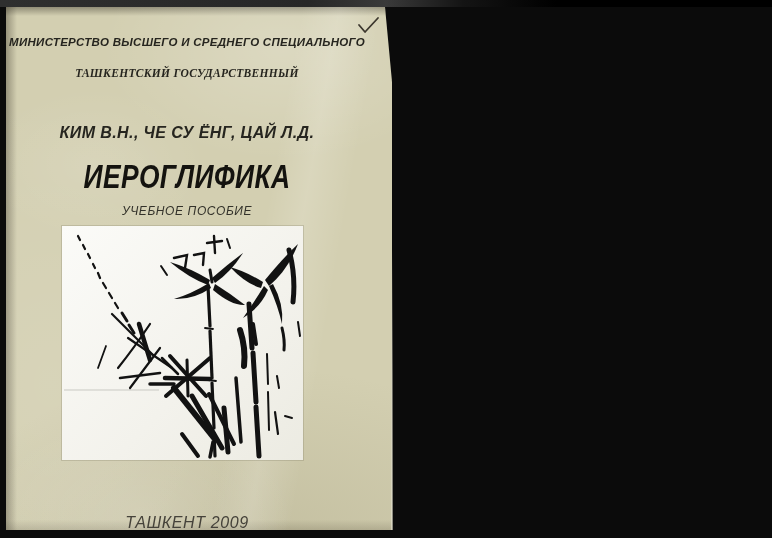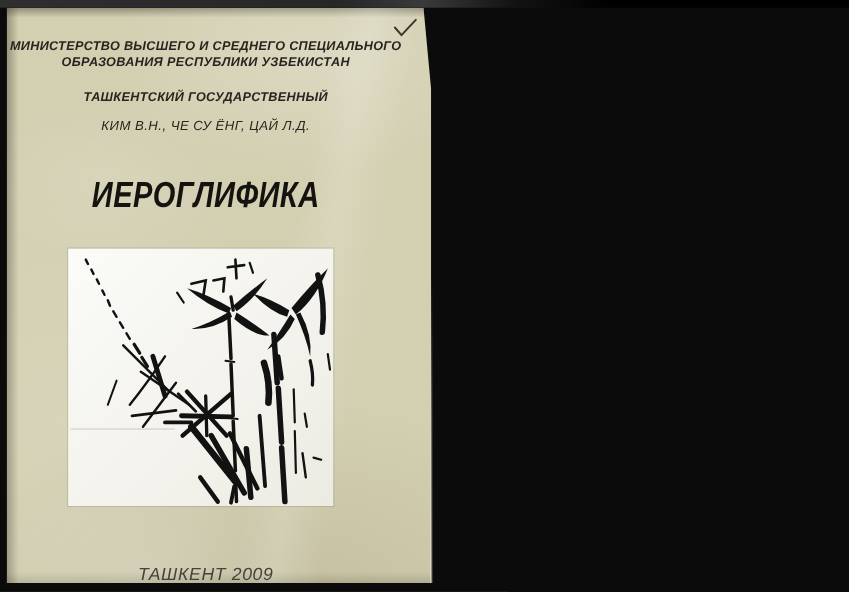--- a/index.html
+++ b/index.html
@@ -42,23 +42,23 @@
     clip-path:polygon(0 0,379px 0,386px 75px,386px 100%,0 100%);
   }
   .cover-line{
     position:absolute;left:0;width:362px;text-align:center;
     color:var(--text-dark,#26251f);
     font-style:italic;font-weight:bold;
     font-size:11.5px;letter-spacing:.3px;white-space:nowrap;
   }
   .ministry-1{top:29px;}
   .ministry-2{top:44px;}
-  .institute-1{top:76px;}
+  .institute-1{top:60px;font-family:Liberation Serif, serif;}
   .institute-2{top:85px;}
-  .authors{top:100px;font-weight:400;font-size:12px;letter-spacing:.4px;}
+  .authors{top:117px;font-weight:700;font-size:16px;letter-spacing:.4px;}
   .title{
     top:151px;font-size:33px;font-weight:bold;letter-spacing:.5px;
     color:#14130f;transform:scaleX(.8);transform-origin:50% 50%;
   }
   .subtitle{top:197px;font-weight:500;font-size:12px;color:#33322a;letter-spacing:.6px;}
   .imprint{top:507px;font-weight:400;font-size:16px;color:var(--imprint-text,#45423a);letter-spacing:.6px;}
   .illustration-panel{
     position:absolute;left:56px;top:219px;width:241px;height:234px;
     background:linear-gradient(135deg,#fbfbf8 0%,#f3f2ec 60%,#ecebe2 100%);
     box-shadow:0 0 0 1px rgba(120,115,90,.25);
@@ -76,28 +76,28 @@
 <div class="scan">
   <div class="top-strip"></div>
 
   <div class="cover">
 
     <svg class="checkmark" viewBox="0 0 28 24">
       <path d="M5 14 L11 21 L24 7" fill="none" stroke="#3c372e" stroke-width="1.8" stroke-linecap="round" stroke-linejoin="round"></path>
     </svg>
 
     <div class="cover-line ministry-1">МИНИСТЕРСТВО ВЫСШЕГО И СРЕДНЕГО СПЕЦИАЛЬНОГО</div>
-    <div class="cover-line ministry-2">ОБРАЗОВАНИЯ РЕСПУБЛИКИ УЗБЕКИСТАН</div>
 
     <div class="cover-line institute-1">ТАШКЕНТСКИЙ ГОСУДАРСТВЕННЫЙ</div>
 
     <div class="cover-line authors">КИМ В.Н., ЧЕ СУ ЁНГ, ЦАЙ Л.Д.</div>
 
     <div class="cover-line title">ИЕРОГЛИФИКА</div>
 
+    <div class="cover-line subtitle">УЧЕБНОЕ ПОСОБИЕ</div>
 
     <div class="illustration-panel">
       <svg viewBox="0 0 241 234">
 
         <line x1="2" y1="164" x2="97" y2="164" stroke="#c9c9c3" stroke-width="1"></line>
         <g stroke="#121212" fill="none" stroke-linecap="round">
 
           <path d="M16 10l2 4M21 19l2 4M26 28l2 4M31 38l2 4M36 47l2 5M41 57l3 5M47 67l3 5M53 77l3 5" stroke-width="2.2"></path>
           <path d="M60 87l5 8M67 99l5 8" stroke-width="3"></path>
 

